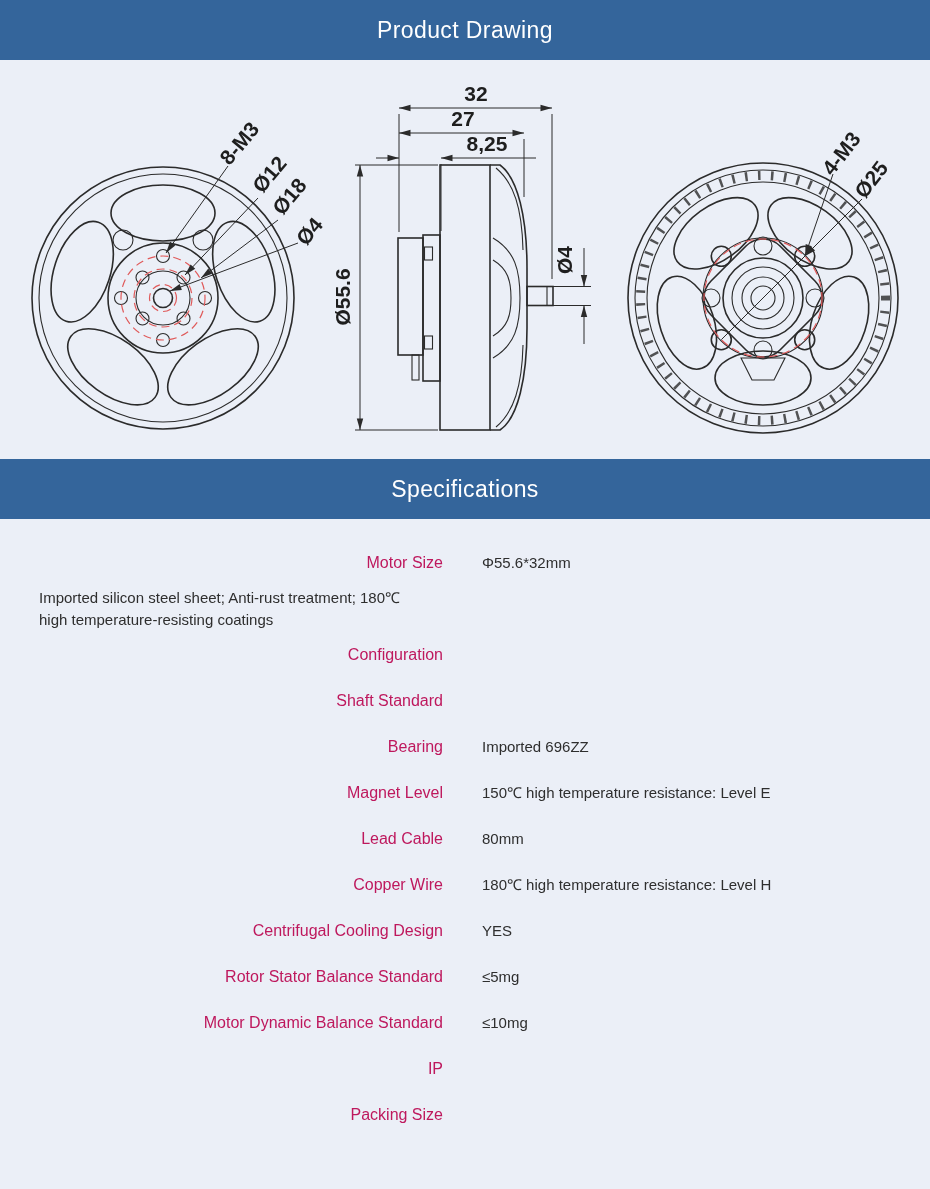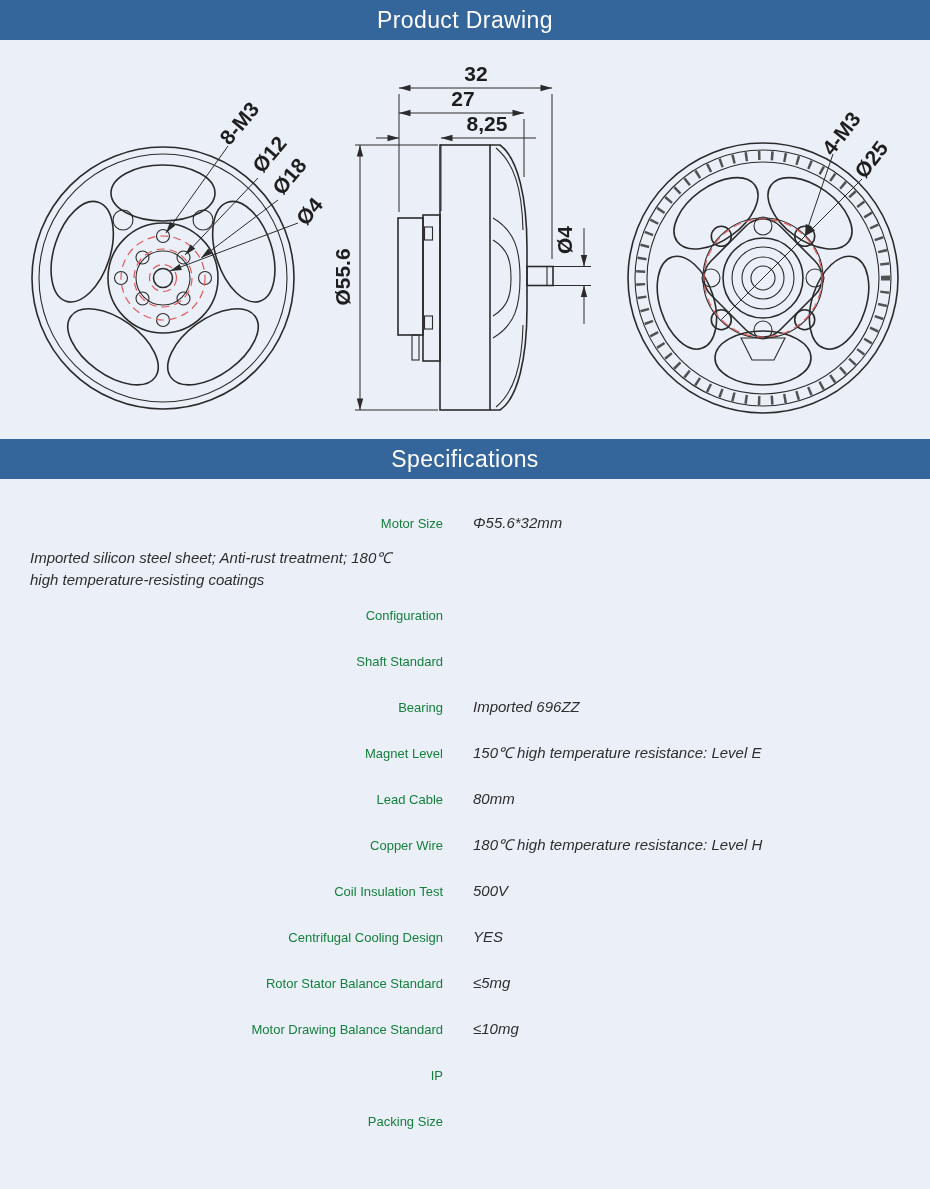--- a/index.html
+++ b/index.html
@@ -3,42 +3,42 @@
 <meta charset="utf-8">
 <style>
   html,body{margin:0;padding:0;}
   body{
     width:930px;height:1189px;
     background:#ebeff7;
     font-family:"Liberation Sans",sans-serif;
     position:relative;overflow:hidden;
   }
   .bar{
-    height:40px;background:#34659b;color:#ffffff;
+    height:60px;background:#34659b;color:#ffffff;
     display:flex;align-items:center;justify-content:center;
     font-size:23px;font-weight:400;letter-spacing:.4px;
   }
   .drawing-area{height:399px;position:relative;}
   .drawing-area svg{display:block;}
   .ln2{fill:none;stroke:#2b2b2b;stroke-width:1.6;}
   .ln1{fill:none;stroke:#2b2b2b;stroke-width:1.1;}
   .lnd{fill:none;stroke:#e05a5a;stroke-width:1.2;stroke-dasharray:8 5;}
   .dim{fill:none;stroke:#2b2b2b;stroke-width:1;}
   .tick{fill:none;stroke:#2b2b2b;stroke-width:9;stroke-dasharray:2.5 10.5;opacity:.8;}
   .dimtxt{
     font-family:"Liberation Sans",sans-serif;
     font-weight:700;font-size:21px;fill:#1e1e1e;text-anchor:middle;
   }
   .spec-table{padding-top:21px;}
   .spec-row{display:flex;align-items:center;min-height:46px;}
   .spec-label{
-    width:443px;text-align:right;color:#15803d;font-size:13px;flex:0 0 auto;
+    width:443px;text-align:right;color:#be185d;font-size:16px;flex:0 0 auto;
   }
   .spec-value{
-    margin-left:30px;width:392px;color:#2e2e2e;font-size:15px;line-height:22px;font-style:italic;
+    margin-left:39px;width:392px;color:#2e2e2e;font-size:15px;line-height:22px;
   }
 </style>
 </head>
 <body>
 
 <div class="bar">
   <span>Product Drawing</span>
 </div>
 
 <div class="drawing-area">
@@ -206,33 +206,29 @@
   </div>
     <div class="spec-row">
     <div class="spec-label">Lead Cable</div>
     <div class="spec-value">80mm</div>
   </div>
     <div class="spec-row">
     <div class="spec-label">Copper Wire</div>
     <div class="spec-value">180℃ high temperature resistance: Level H</div>
   </div>
     <div class="spec-row">
-    <div class="spec-label">Coil Insulation Test</div>
-    <div class="spec-value">500V</div>
-  </div>
-    <div class="spec-row">
     <div class="spec-label">Centrifugal Cooling Design</div>
     <div class="spec-value">YES</div>
   </div>
     <div class="spec-row">
     <div class="spec-label">Rotor Stator Balance Standard</div>
     <div class="spec-value">≤5mg</div>
   </div>
     <div class="spec-row">
-    <div class="spec-label">Motor Drawing Balance Standard</div>
+    <div class="spec-label">Motor Dynamic Balance Standard</div>
     <div class="spec-value">≤10mg</div>
   </div>
     <div class="spec-row">
     <div class="spec-label">IP</div>
   </div>
     <div class="spec-row">
     <div class="spec-label">Packing Size</div>
   </div>
   </div>
 

